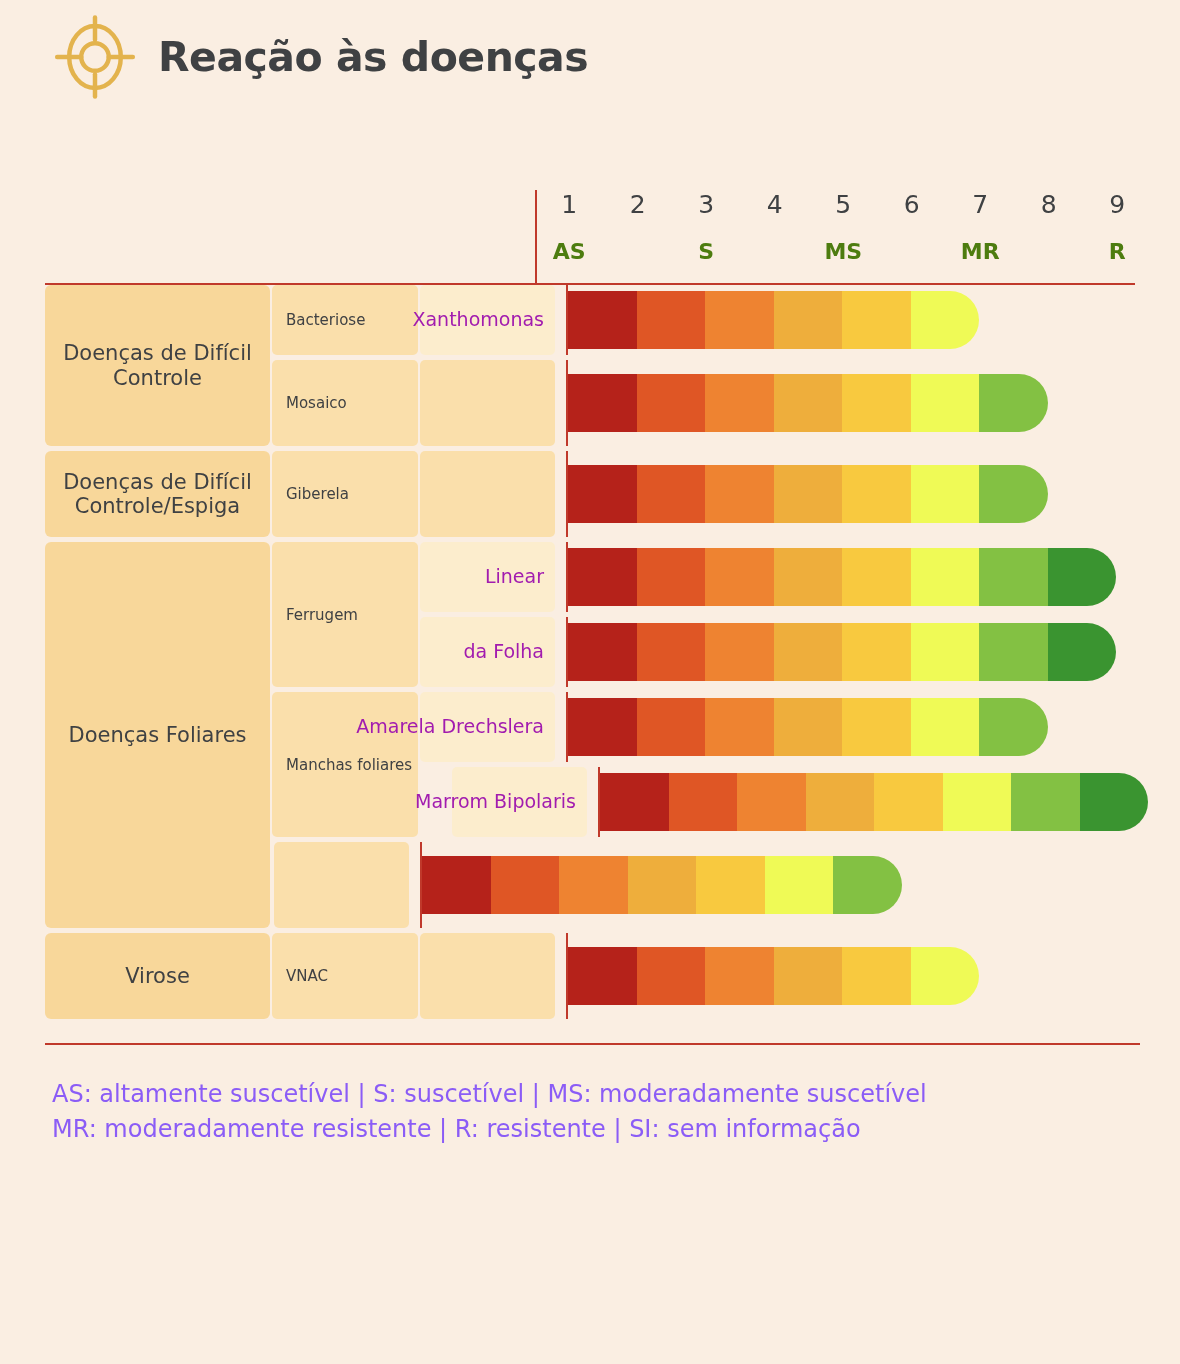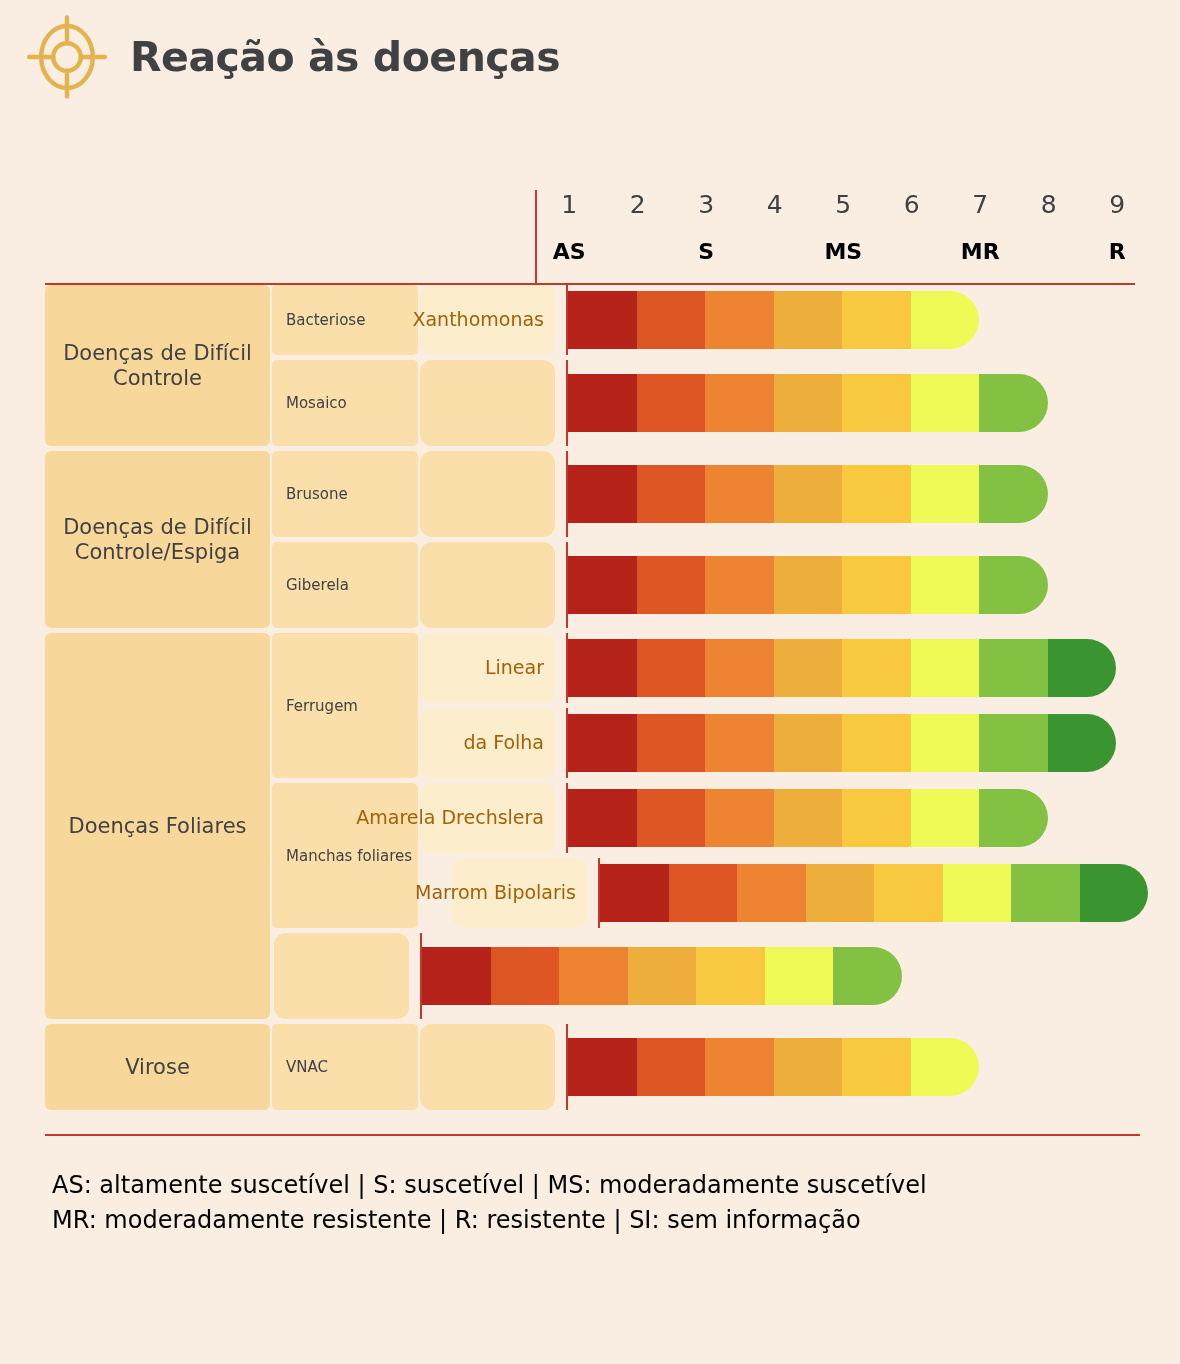--- a/index.html
+++ b/index.html
@@ -12,21 +12,21 @@
     background: #faeee2;
     font-family: "DejaVu Sans", sans-serif;
     color: #3f4143;
     overflow: hidden;
   }
 
   
   .header {
     display: flex;
     align-items: center;
-    padding: 18px 0 0 24px;
+    padding: 18px 0 0 52px;
     height: 96px;
     box-sizing: border-box;
   }
   .target-icon {
     width: 86px;
     height: 86px;
     flex: 0 0 86px;
   }
   .page-title {
     font-size: 41px;
@@ -79,21 +79,21 @@
     flex: 0 0 68.5px;
     text-align: center;
   }
   .scale-nums .cell {
     font-size: 25px;
     color: #3f4143;
   }
   .scale-cats .cell {
     font-size: 22px;
     font-weight: bold;
-    color: #000000;
+    color: #4d7c0f;
   }
 
   
   .rows { position: relative; }
   .group {
     display: flex;
     margin-bottom: 5px;
   }
   .group:last-child { margin-bottom: 0; }
 
@@ -148,28 +148,28 @@
     display: flex;
     align-items: stretch;
     margin-bottom: 5px;
   }
   .leaf:last-child { margin-bottom: 0; }
 
   .col-leaf {
     flex: 0 0 135px;
     width: 135px;
     background: #fcedcd;
-    border-radius: 12px;
+    border-radius: 5px;
     display: flex;
     align-items: center;
     justify-content: flex-end;
     text-align: right;
     font-size: 19px;
     line-height: 1.22;
-    color: #a16207;
+    color: #a21caf;
     padding-right: 11px;
     box-sizing: border-box;
   }
   
   .col-leaf.plain { background: #fadfab; }
 
   .bar-wrap {
     flex: 1 1 auto;
     position: relative;
     display: flex;
@@ -200,21 +200,21 @@
     margin: 24px 40px 0 45px;
     height: 2px;
     background: #c0392b;
   }
 
   
   .footer {
     margin: 32px 0 0 52px;
     font-size: 24px;
     line-height: 1.45;
-    color: #000000;
+    color: #8b5cf6;
   }
 </style>
 </head>
 <body>
 
 <div class="header">
   <span class="target-icon">
     <svg viewBox="0 0 100 100" width="86" height="86" aria-hidden="true">
       <g fill="none" stroke="#e3b34d" stroke-width="5.2" stroke-linecap="round">
         <ellipse cx="50" cy="50" rx="30" ry="36"></ellipse>
@@ -300,40 +300,20 @@
                 </div>
               </div>
             </div>
           </div>
         </div>
       </div>
       <div class="group">
         <div class="col-group">Doenças de Difícil Controle/Espiga</div>
         <div class="group-body">
           <div class="sub">
-            <div class="col-sub">Brusone</div>
-            <div class="sub-body">
-              <div class="leaf" style="min-height: 86px;">
-                <div class="col-leaf plain"></div>
-                <div class="bar-wrap">
-                  <div class="tick"></div>
-                  <div class="bar">
-                    <div class="seg" style="background: rgb(181, 34, 26);"></div>
-                    <div class="seg" style="background: rgb(223, 86, 37);"></div>
-                    <div class="seg" style="background: rgb(238, 131, 49);"></div>
-                    <div class="seg" style="background: rgb(238, 174, 60);"></div>
-                    <div class="seg" style="background: rgb(248, 201, 63);"></div>
-                    <div class="seg" style="background: rgb(239, 250, 86);"></div>
-                    <div class="seg" style="background: rgb(131, 193, 67);"></div>
-                  </div>
-                </div>
-              </div>
-            </div>
-          </div>
-          <div class="sub">
             <div class="col-sub">Giberela</div>
             <div class="sub-body">
               <div class="leaf" style="min-height: 86px;">
                 <div class="col-leaf plain"></div>
                 <div class="bar-wrap">
                   <div class="tick"></div>
                   <div class="bar">
                     <div class="seg" style="background: rgb(181, 34, 26);"></div>
                     <div class="seg" style="background: rgb(223, 86, 37);"></div>
                     <div class="seg" style="background: rgb(238, 131, 49);"></div>

